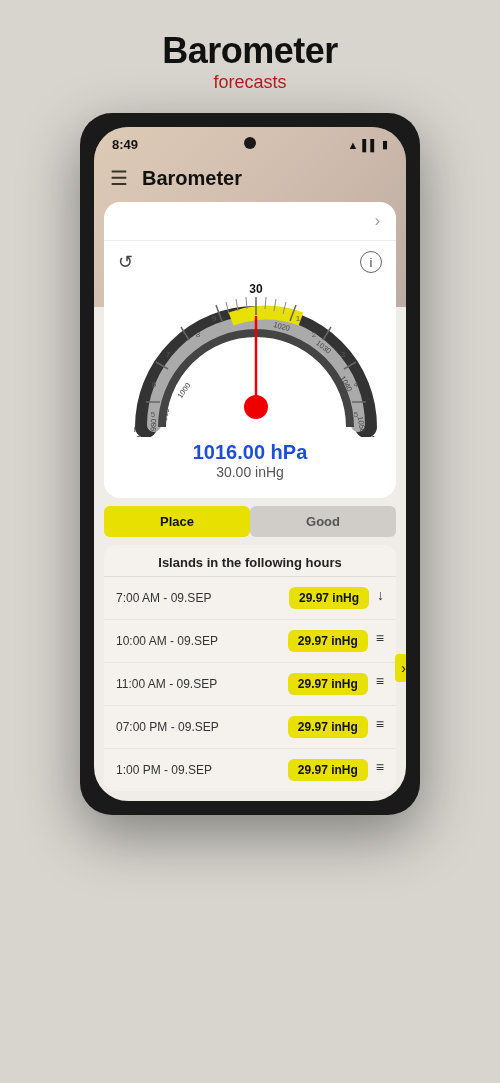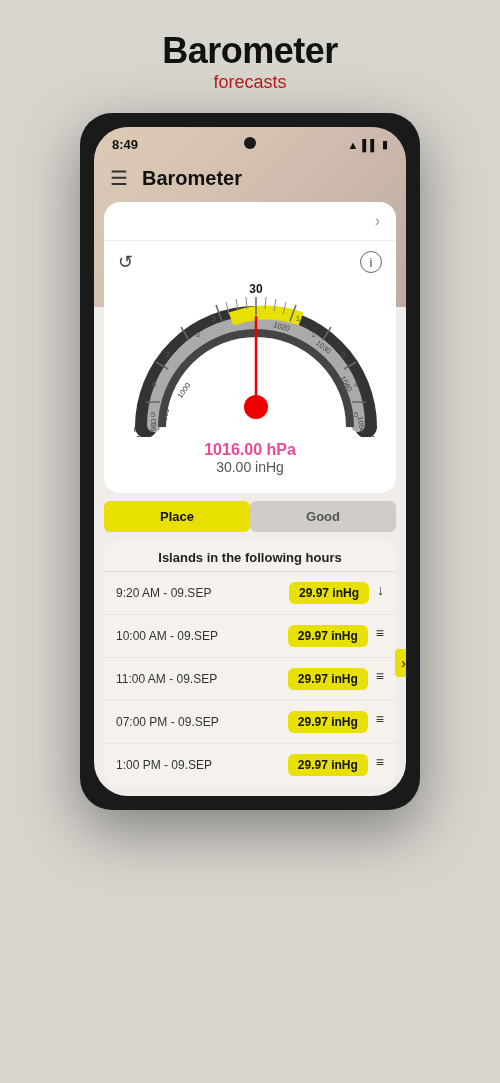--- a/index.html
+++ b/index.html
@@ -179,23 +179,23 @@
       align-items: center;
       position: relative;
       text-decoration: underline;
     }
 
     .gauge-readings {
       text-align: center;
       padding: 4px 0 12px;
     }
     .gauge-hpa {
-      font-size: 16px;
+      font-size: 20px;
       font-weight: 600;
-      color: #ec4899;
+      color: #1d4ed8;
     }
     .gauge-inhg {
       font-size: 14px;
       color: #555;
     }
 
     
     .tab-row {
       display: flex;
       margin: 8px 10px 0;
@@ -398,21 +398,21 @@
     <div class="tab-row">
       <button class="tab-btn active">Place</button>
       <button class="tab-btn inactive">Good</button>
     </div>
 
     <div class="forecast-wrapper">
       <div class="forecast-section">
         <div class="forecast-title">Islands in the following hours</div>
 
         <div class="forecast-row">
-          <span class="forecast-time">9:20 AM - 09.SEP</span>
+          <span class="forecast-time">7:00 AM - 09.SEP</span>
           <div class="forecast-right">
             <span class="forecast-badge">29.97 inHg</span>
             <span class="trend-icon">↓</span>
           </div>
         </div>
 
         <div class="forecast-row">
           <span class="forecast-time">10:00 AM - 09.SEP</span>
           <div class="forecast-right">
             <span class="forecast-badge">29.97 inHg</span>

